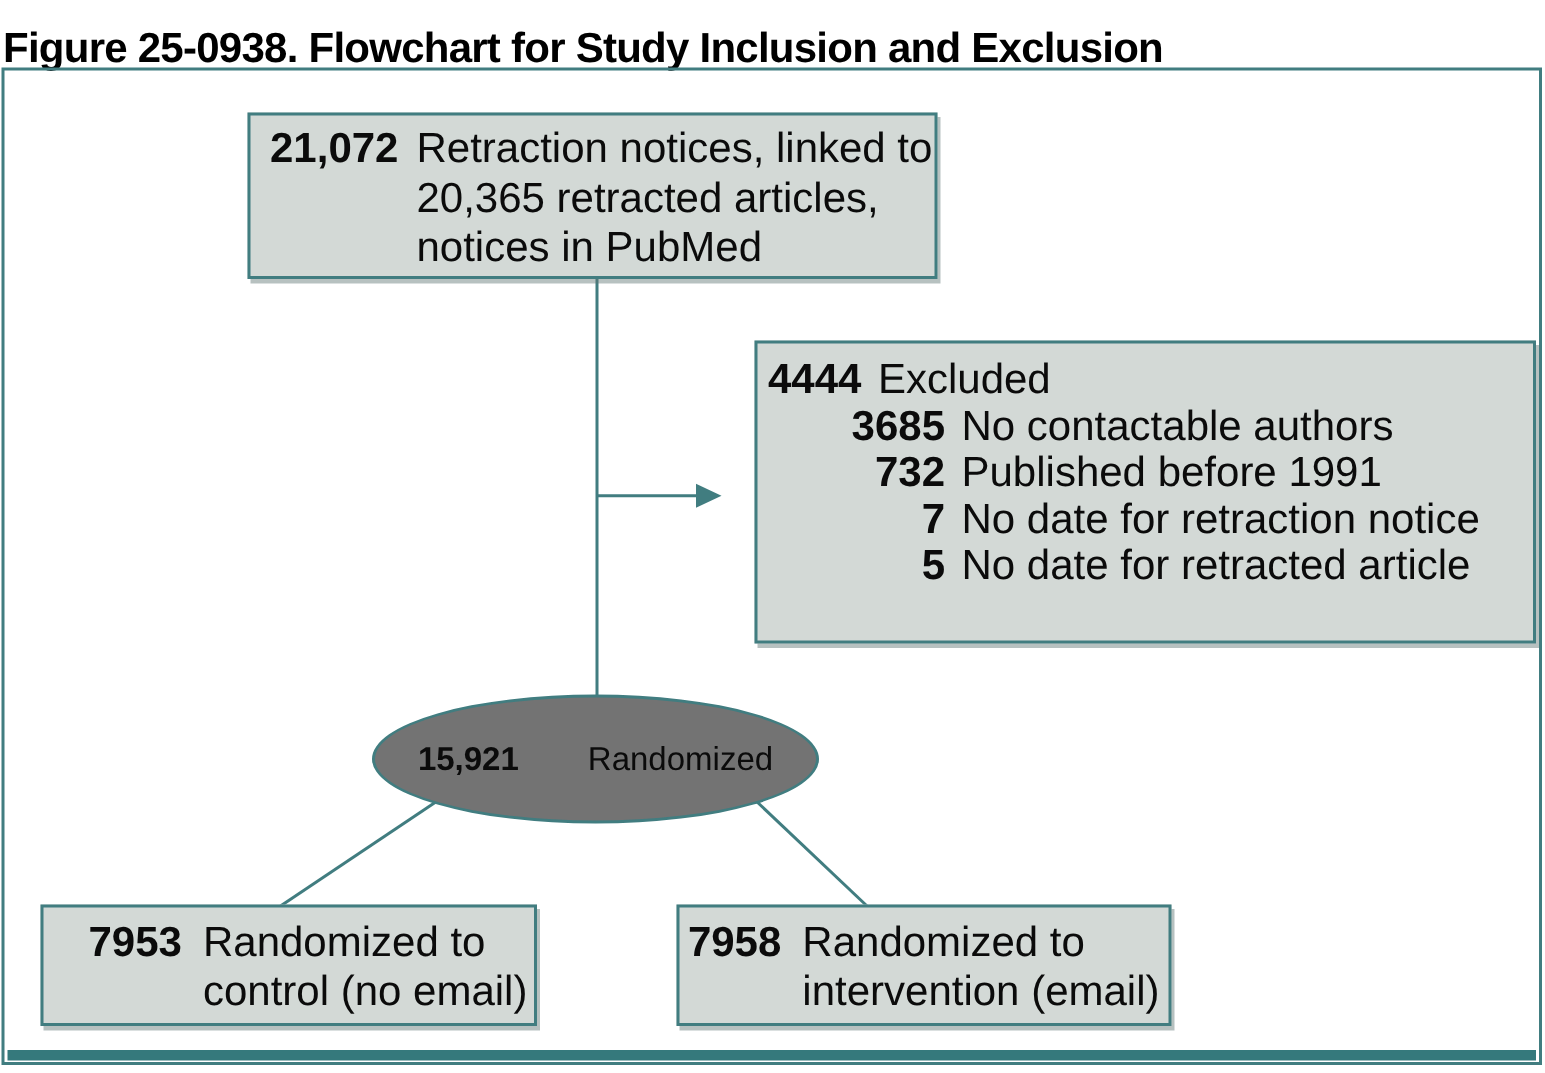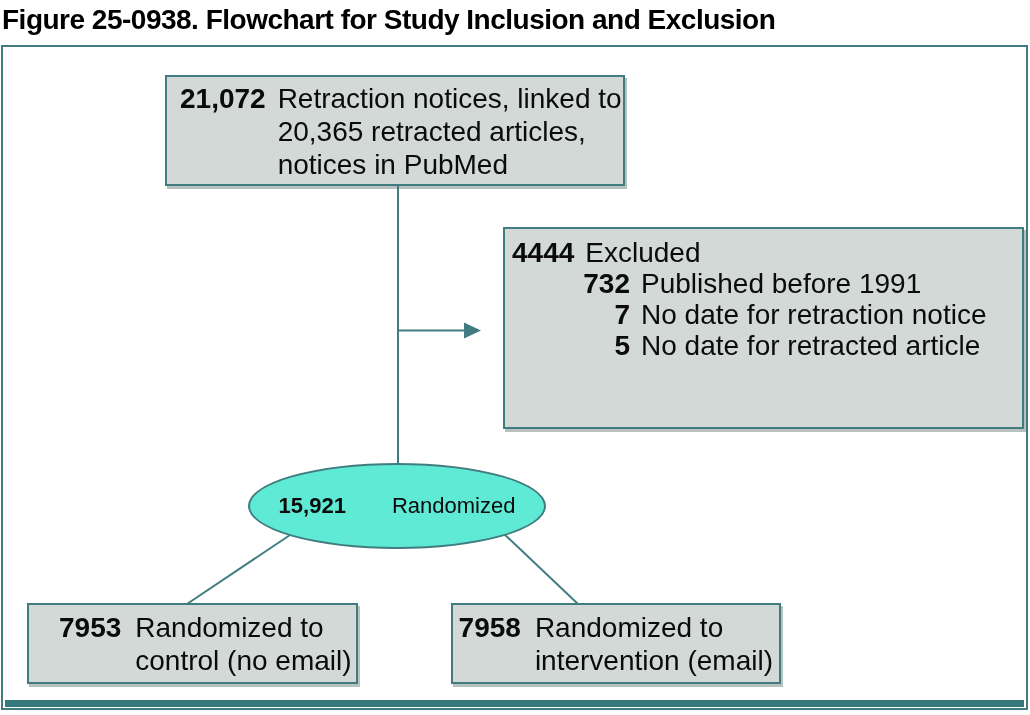--- a/index.html
+++ b/index.html
@@ -9,21 +9,21 @@
     width: 1030px;
     height: 715px;
     background: #ffffff;
     font-family: "Liberation Sans", sans-serif;
     color: #000000;
     overflow: hidden;
   }
   .fig-title {
     position: absolute;
     left: 2px;
-    top: 4px;
+    top: 16px;
     font-size: 28px;
     font-weight: bold;
     letter-spacing: -0.5px;
     white-space: nowrap;
   }
   .frame {
     position: absolute;
     left: 1px;
     top: 45px;
     width: 1027px;
@@ -63,21 +63,21 @@
   .source-box .num { margin-right: 12px; white-space: nowrap; }
   
   .excluded-box { left: 480px; top: 227px; width: 521px; height: 202px; padding: 8px 6px 8px 7px; line-height: 31px; margin-left: 23px; }
   .excluded-box .head .num { margin-right: 11px; }
   .xrow .num { width: 118px; text-align: right; margin-right: 11px; flex: 0 0 auto; }
   .xrow .xlabel { white-space: nowrap; }
   
   .ellipse {
     position: absolute;
     left: 248px; top: 463px; width: 298px; height: 86px;
-    background: #5eead4;
+    background: #737373;
     border: 2px solid #417D80;
     border-radius: 50%;
     display: flex; align-items: center; justify-content: center;
     font-size: 22px; color: #0b0b0b;
     box-shadow: none;
     gap: 38px;
   }
   .ellipse .num { margin-right: 8px; }
   
   .control-box { left: 27px; top: 603px; width: 331px; height: 81px; padding: 6px 6px 6px 30px; }
@@ -112,20 +112,24 @@
       <div>notices in PubMed</div>
     </div>
   </div>
 
   <div class="node excluded-box">
     <div class="head flexrow">
       <span class="num">4444</span>
       <span>Excluded</span>
     </div>
     <div class="xrow flexrow">
+      <span class="num">3685</span>
+      <span class="xlabel">No contactable authors</span>
+    </div>
+    <div class="xrow flexrow">
       <span class="num">732</span>
       <span class="xlabel">Published before 1991</span>
     </div>
     <div class="xrow flexrow">
       <span class="num">7</span>
       <span class="xlabel">No date for retraction notice</span>
     </div>
     <div class="xrow flexrow">
       <span class="num">5</span>
       <span class="xlabel">No date for retracted article</span>

